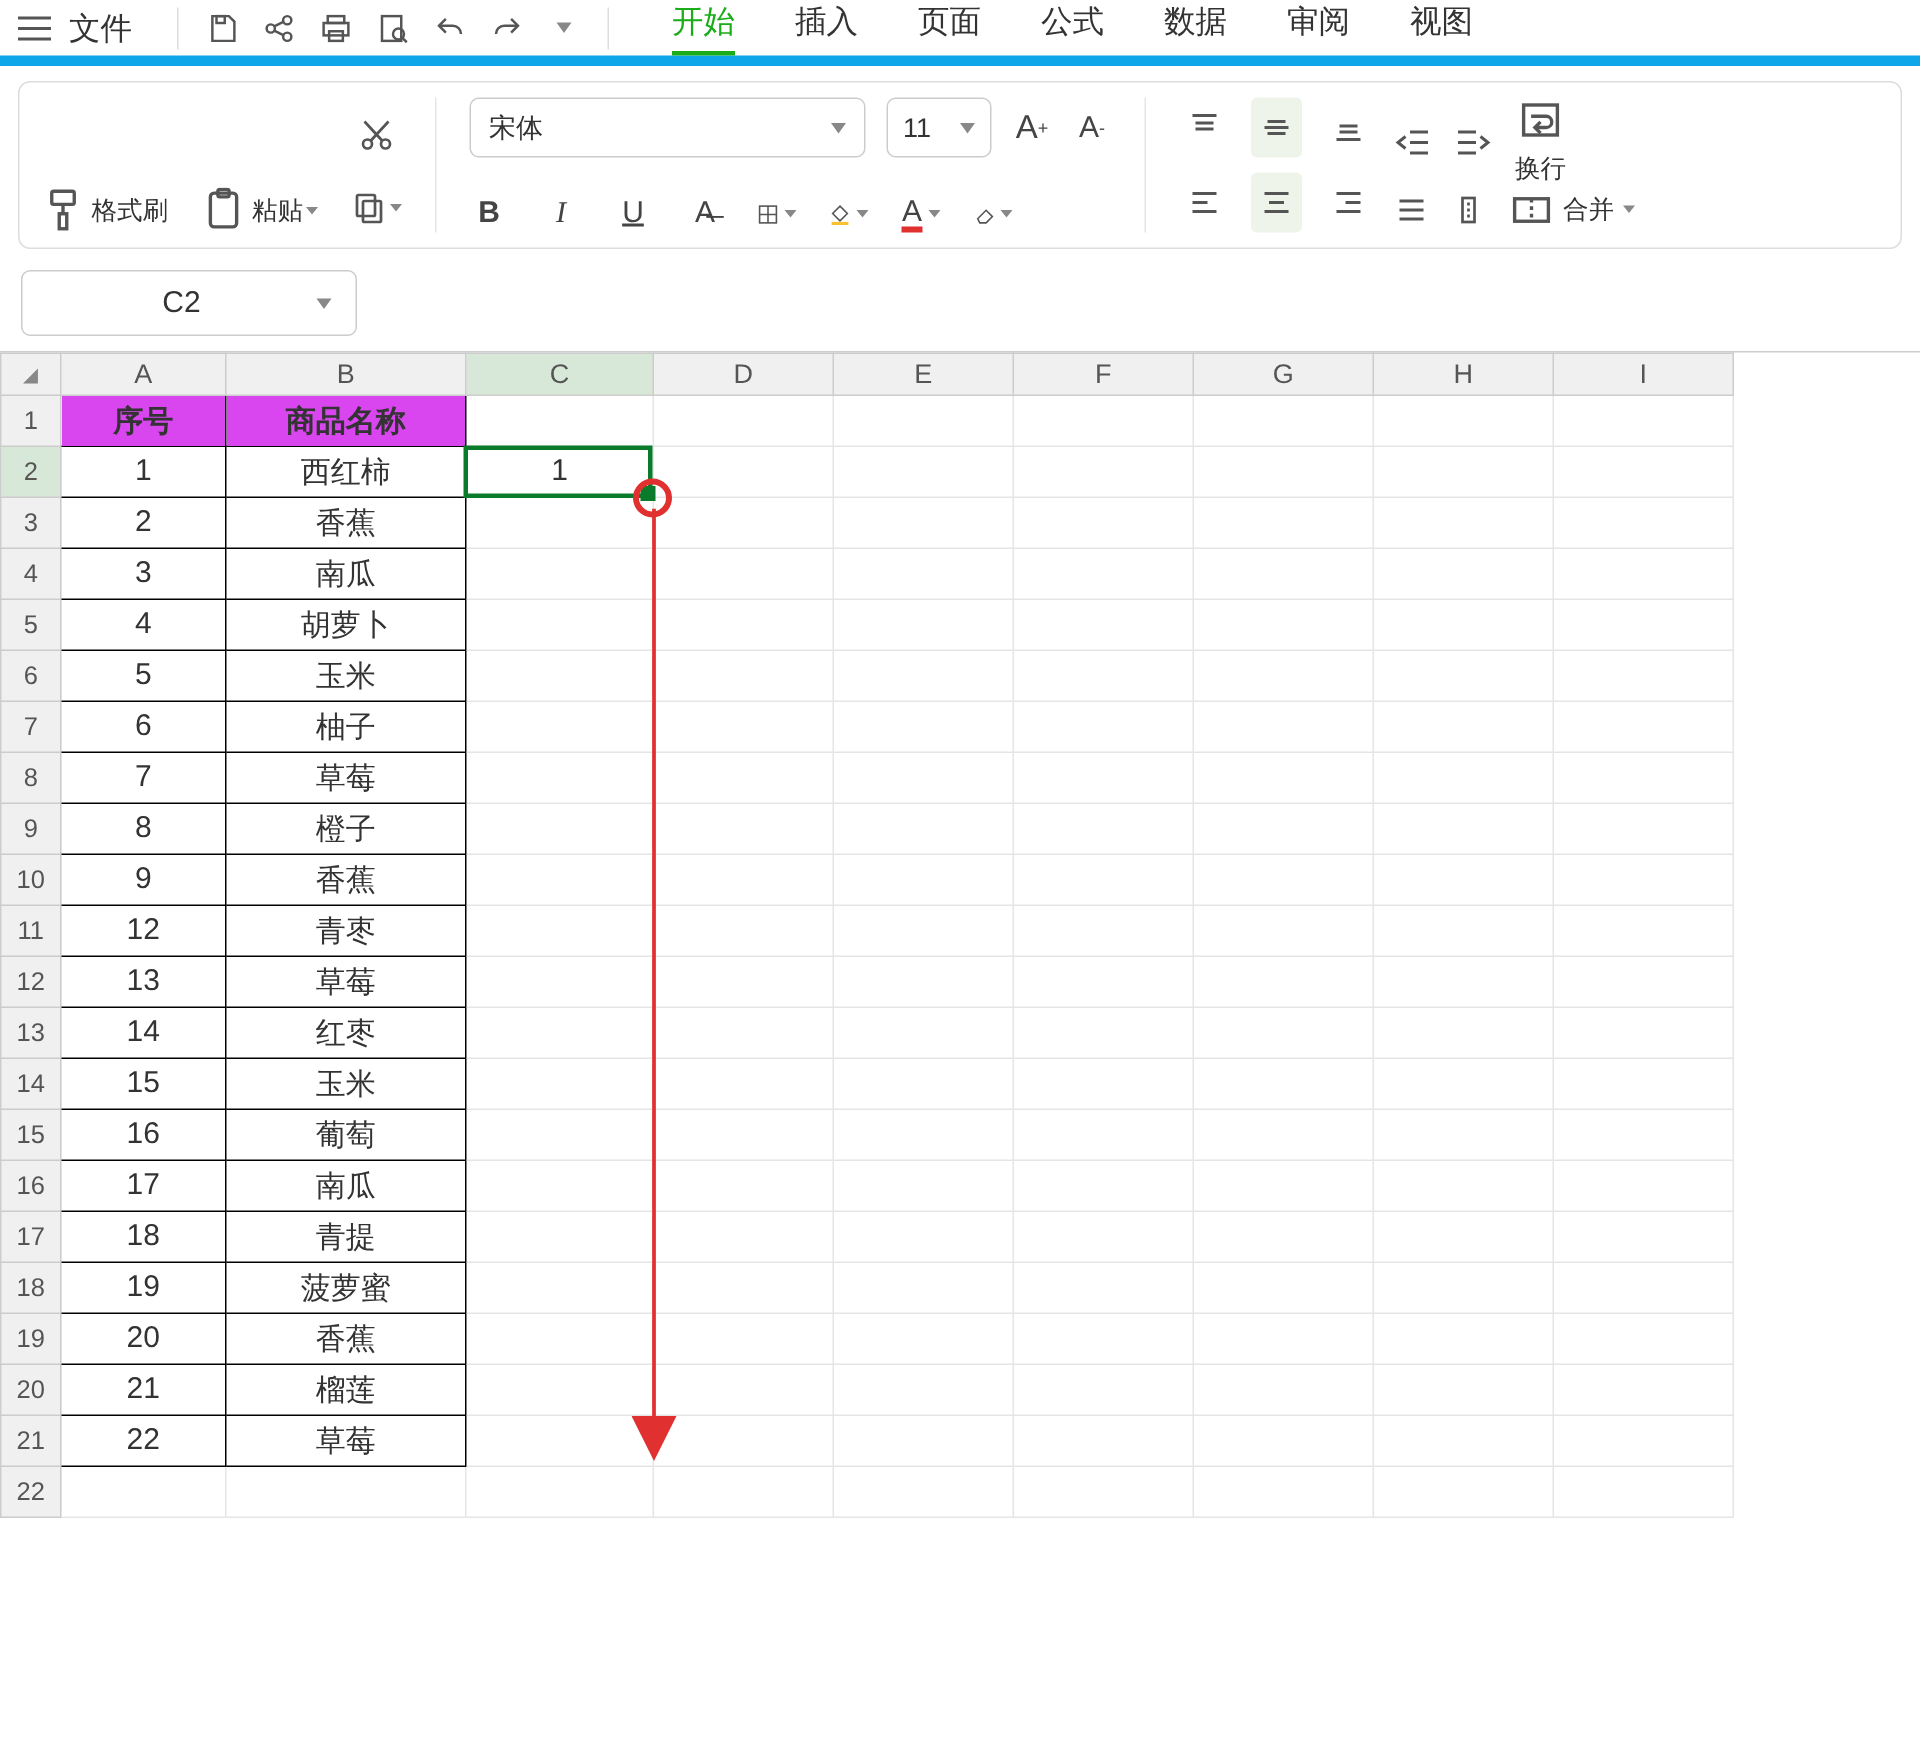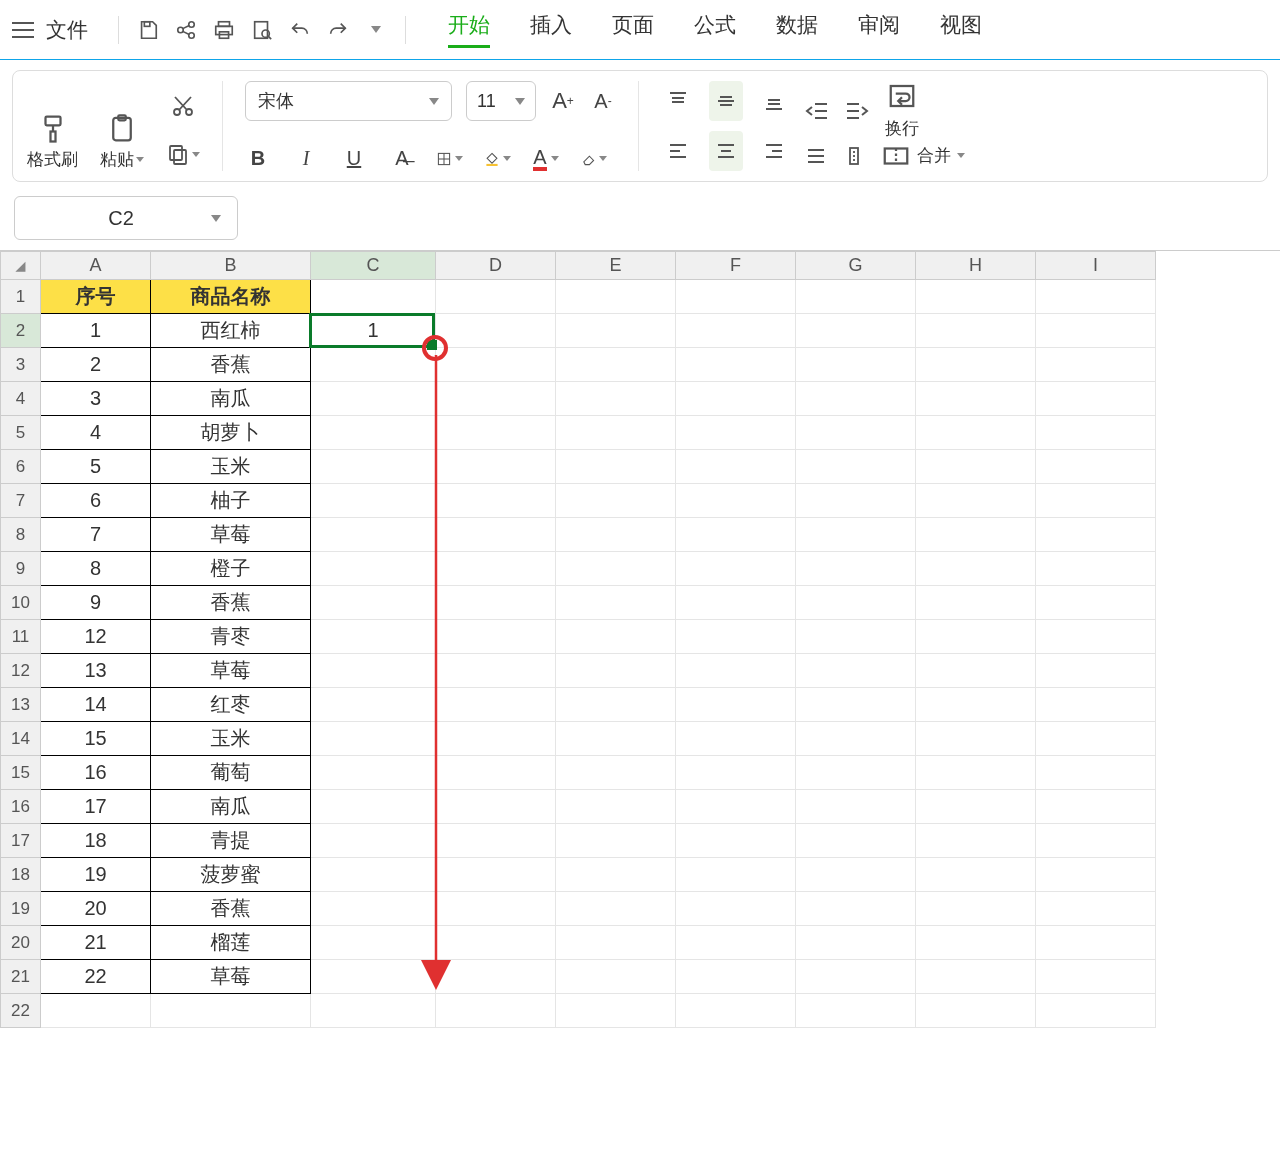--- a/index.html
+++ b/index.html
@@ -9,22 +9,22 @@
     width: 1280px;
     height: 1170px;
     overflow: hidden;
     font-size: 18px;
     color: #333;
   }
   
   .topbar {
     display: flex;
     align-items: center;
-    height: 60px;
-    border-bottom: 1px solid #0ea5e9;
+    height: 44px;
+    border-bottom: 7px solid #0ea5e9;
     padding: 16px 10px;
     gap: 4px;
   }
   .menu-icon {
     width: 26px; height: 26px;
     display:flex;align-items:center;justify-content:center;
     margin-right:6px;
     cursor:pointer;
   }
   .file-label {
@@ -70,32 +70,32 @@
     gap:14px;
   }
   .ribbon-group {
     display:flex;
     flex-direction:column;
     justify-content:space-between;
     height:90px;
   }
   .rg-row { display:flex; align-items:center; gap:14px; }
   .rg-big {
-    display:flex;flex-direction:column;align-items:center;
+    display:flex;flex-direction:row;align-items:center;
     cursor:pointer;
     font-size:16px;
     gap:4px;
   }
   .rg-big svg, .rg-big .icon { width:30px;height:30px; }
   .rg-label { font-size:17px; }
   .rsep { width:1px;height:90px;background:#e5e5e5;margin:0 8px; }
   .font-select {
     display:flex;align-items:center;justify-content:space-between;
     border:1px solid #ccc;border-radius:6px;
-    width:207px;height:40px;padding:0 12px;
+    width:264px;height:40px;padding:0 12px;
     font-size:18px;cursor:pointer;
   }
   .size-select {
     display:flex;align-items:center;justify-content:space-between;
     border:1px solid #ccc;border-radius:6px;
     width:70px;height:40px;padding:0 10px;
     font-size:18px;cursor:pointer;
   }
   .fmt-row { display:flex;align-items:center;gap:22px; }
   .fmt-btn {
@@ -172,21 +172,21 @@
     font-size:20px;
     text-align:center;
     position:relative;
   }
   
   td.bordered {
     border:1px solid #000;
   }
   td.header-cell {
     font-weight:bold;
-    background:#fde047;
+    background:#d946ef;
   }
   
   .active-cell-overlay {
     position:absolute;
     border:3px solid #0a7b2a;
     pointer-events:none;
     z-index:10;
   }
   .fill-handle {
     position:absolute;

